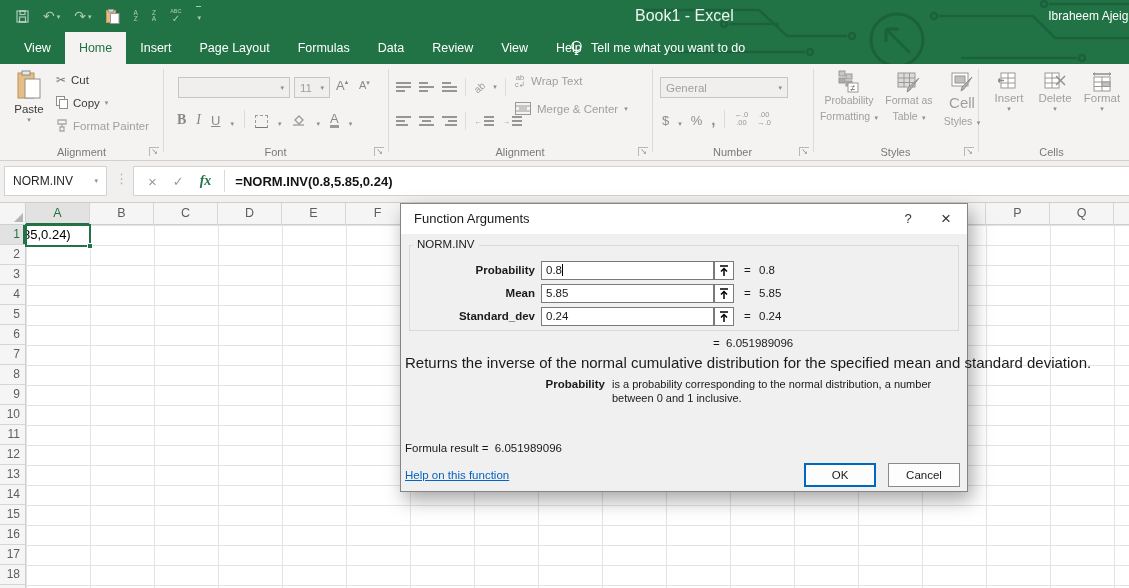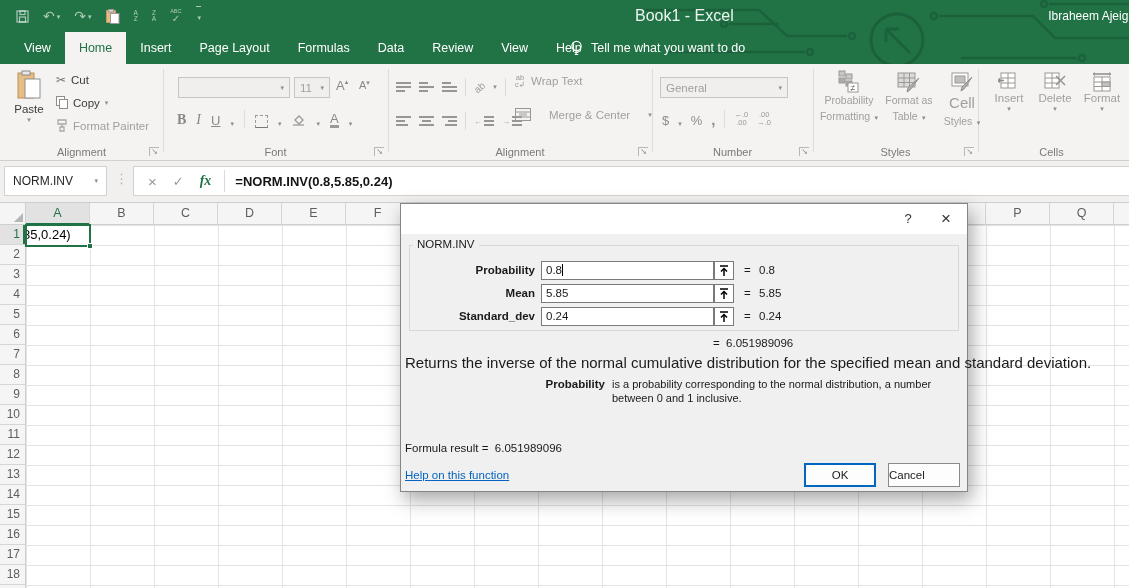--- a/index.html
+++ b/index.html
@@ -65,21 +65,21 @@
   .frow{position:absolute;left:0;height:20px;width:568px}
   .flabel{position:absolute;left:8px;width:126px;text-align:right;font-weight:bold;line-height:19px;white-space:nowrap}
   .finput{position:absolute;left:140px;width:173px;height:19px;background:#fff;border:1px solid #7a7a7a;line-height:17px;padding-left:4px;white-space:nowrap}
   .fcollapse{position:absolute;left:313px;width:20px;height:19px;background:#fff;border:1px solid #7a7a7a;display:flex;align-items:center;justify-content:center}
   .feq{position:absolute;left:343px;line-height:19px}
   .fval{position:absolute;left:358px;line-height:19px;white-space:nowrap}
   .caret{display:inline-block;width:1px;height:12px;background:#000;vertical-align:-2px}
   .nowrap{white-space:nowrap}
   .helplink{color:#0563c1;text-decoration:underline;white-space:nowrap}
   .okbtn{position:absolute;left:403px;top:259px;width:72px;height:24px;background:#fdfdfd;border:2px solid #0067c0;text-align:center;line-height:20px}
-  .cancelbtn{position:absolute;left:487px;top:259px;width:72px;height:24px;background:#fdfdfd;border:1px solid #8a8a8a;text-align:left;line-height:22px}
+  .cancelbtn{position:absolute;left:487px;top:259px;width:72px;height:24px;background:#fdfdfd;border:1px solid #8a8a8a;text-align:center;line-height:22px}
   svg{display:block}
 </style>
 </head>
 <body>
 
 <div class="stage">
 
   <div class="topbar">
     <svg class="decor" width="520" height="64" viewBox="0 0 520 64">
       <g fill="none" stroke="#1a5f3b" stroke-width="2.5" opacity="0.85">
@@ -285,21 +285,21 @@
           </span>
         <span style="display:flex;align-items:center;gap:2px">
             <span style="font-size:8px;color:#9a9896">→</span>
             <span class="al-icon" style="width:10px">
               <i style="width:10px"></i>
               <i style="width:10px"></i>
               <i style="width:10px"></i>
             </span>
           </span>
       </div>
-      <div class="abs" style="left:127px;top:44px;display:flex;align-items:center;gap:18px">
+      <div class="abs" style="left:127px;top:38px;display:flex;align-items:center;gap:6px">
         <svg width="16" height="13" viewBox="0 0 16 13">
             <g fill="none" stroke="#9a9896">
               <rect x="0.5" y="0.5" width="15" height="12"></rect>
               <path d="M0.5 4 h15 M0.5 9 h15"></path>
               <rect x="4" y="4.8" width="8" height="3.4" fill="#c9c7c5" stroke="none"></rect>
             </g>
           </svg>
         <span class="rlabel dis">Merge &amp; Center</span>
         <span class="chv7">▾</span>
       </div>
@@ -473,20 +473,21 @@
         <div class="rh">18</div>
       </div>
     <div class="cells"></div>
     <div class="a1cell"><span>85,0.24)</span></div>
     <div class="a1sel"></div>
     <div class="a1handle"></div>
   </div>
 
   <div class="dlg">
     <div class="dlg-titlebar">
+      <span class="dlg-title">Function Arguments</span>
       <span class="dlg-btn" style="right:42px;font-size:13px">?</span>
       <span class="dlg-btn" style="right:4px;font-size:17px">×</span>
     </div>
     <div class="groupbox"></div>
     <span class="gbox-label">NORM.INV</span>
 
     <div class="frow" style="top:57px">
       <span class="flabel">Probability</span>
       <span class="finput"><span>0.8</span><span class="caret"></span></span>
       <span class="fcollapse">

